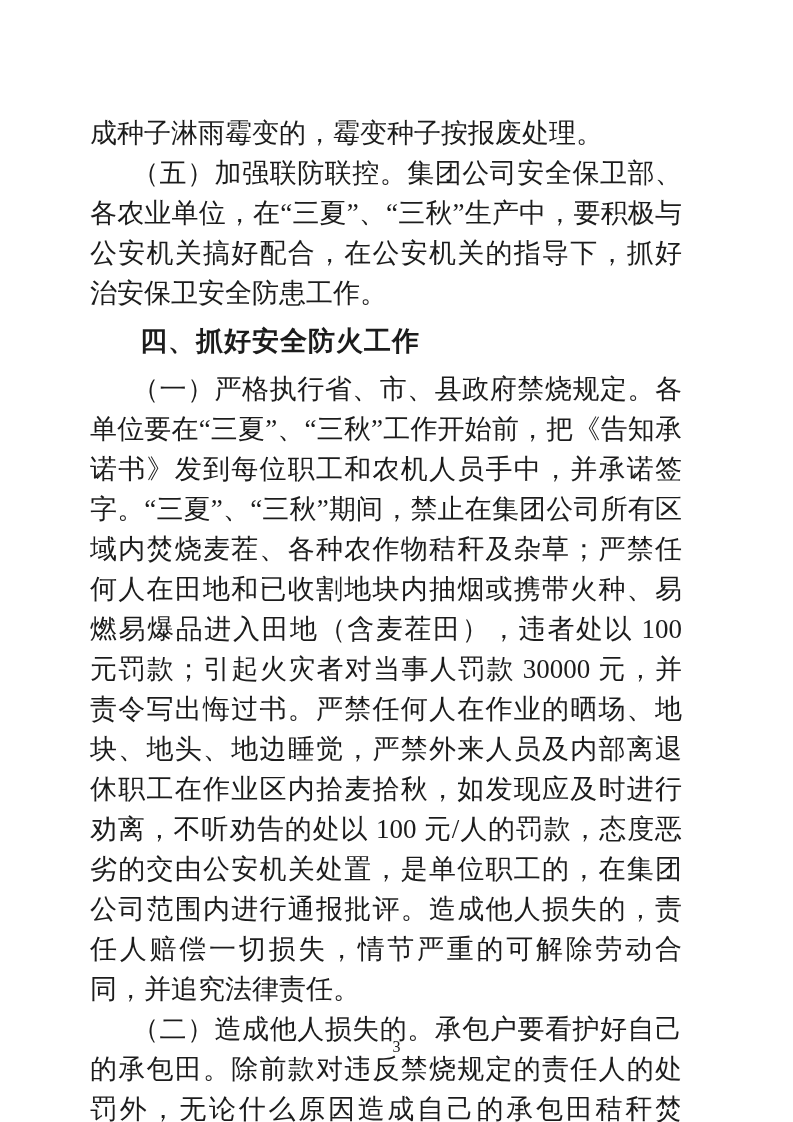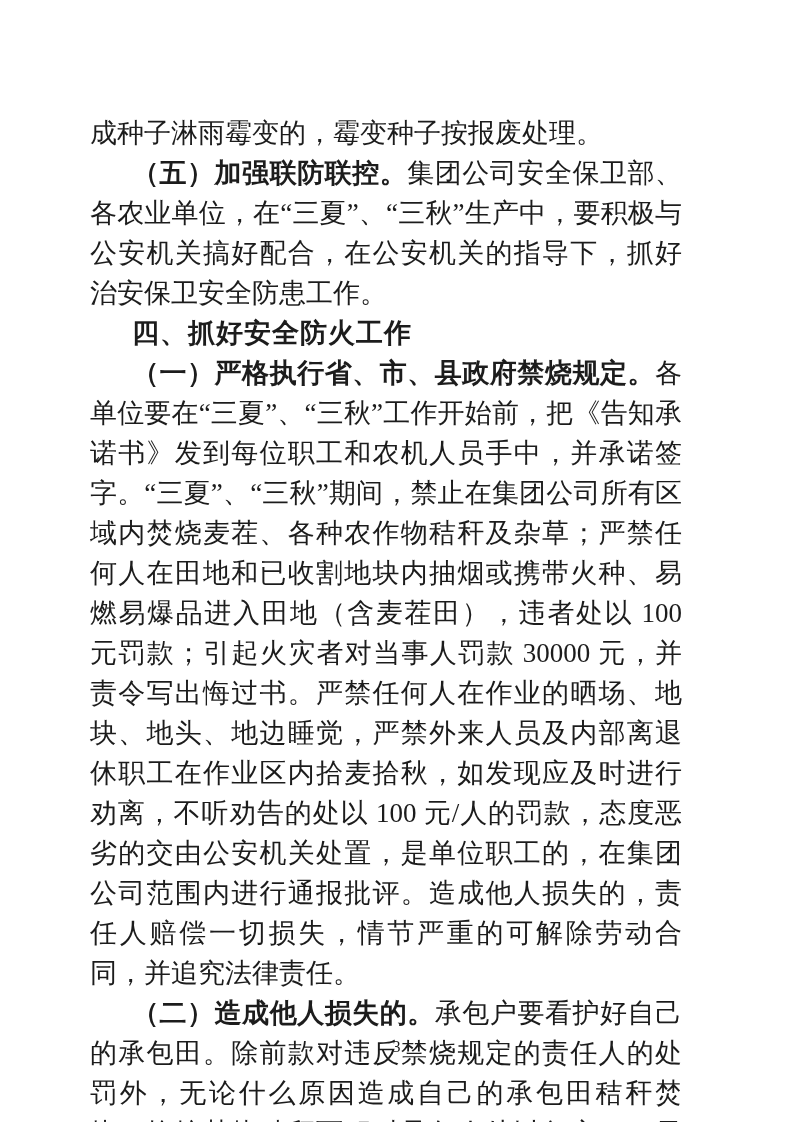--- a/index.html
+++ b/index.html
@@ -28,24 +28,24 @@
   }
   .para {
     margin: 0;
     padding: 0;
     text-indent: 42px;
   }
   .para.cont {
     text-indent: 0;
   }
   .lead {
-    font-weight: 700;
+    font-weight: 400;
   }
   .heading {
-    margin: 0;
+    margin: 8px;
     padding: 0;
     text-indent: 42px;
     font-weight: bold;
     font-family: "Liberation Sans", "DejaVu Sans", sans-serif;
     letter-spacing: 1px;
   }
   .page-number {
     position: absolute;
     top: 1036px;
     left: 0;

